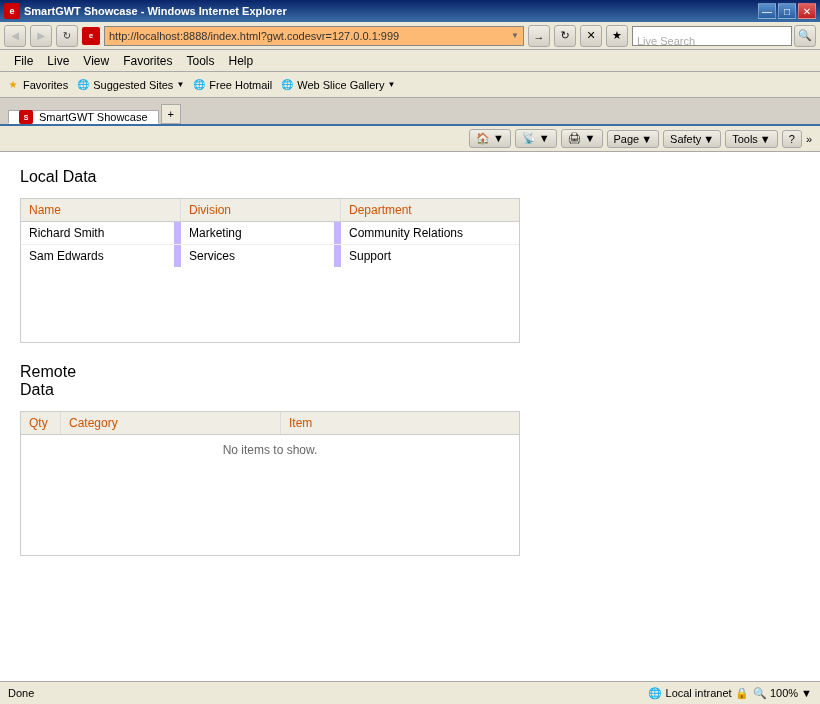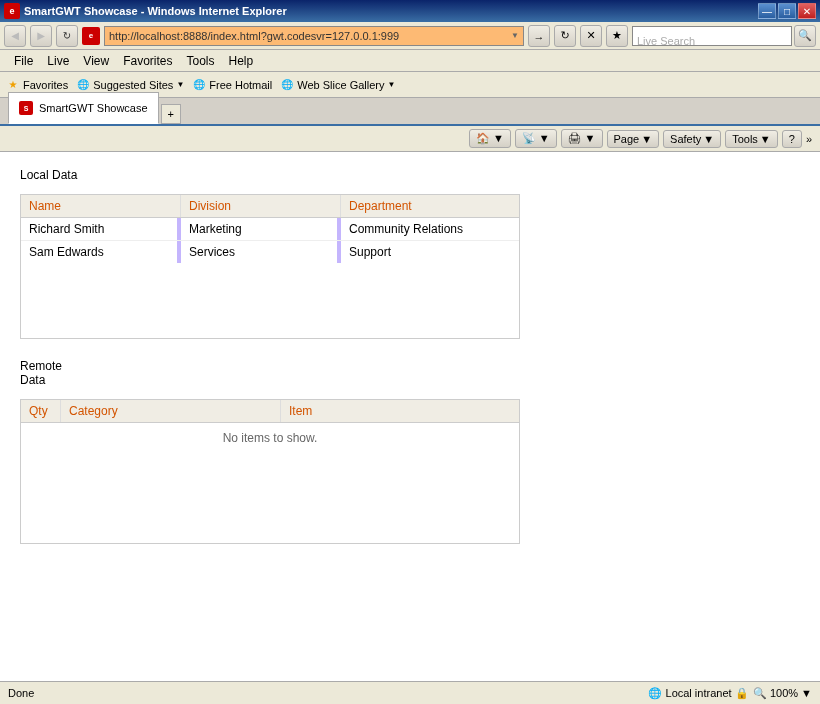--- a/index.html
+++ b/index.html
@@ -97,21 +97,21 @@
     .tab {
       background: linear-gradient(to bottom, #ECE9D8, #D4D0C8);
       border: 1px solid #aaa;
       border-bottom: none;
       padding: 3px 10px;
       font-size: 11px;
       display: flex;
       align-items: center;
       gap: 6px;
       cursor: pointer;
-      height: 32px;
+      height: 14px;
     }
     .tab.active {
       background: white;
       border-bottom: 1px solid white;
       z-index: 1;
     }
     .tab-icon { width: 14px; height: 14px; background: #c00; border-radius: 2px; display: flex; align-items: center; justify-content: center; color: white; font-size: 7px; font-weight: bold; }
     .tab-new { width: 20px; height: 20px; background: #ECE9D8; border: 1px solid #aaa; display: flex; align-items: center; justify-content: center; font-size: 11px; cursor: pointer; margin-left: 2px; }
 
     
@@ -132,21 +132,21 @@
 
     
     .content-area {
       background: white;
       padding: 16px 20px;
       overflow-y: auto;
       height: calc(704px - 22px - 28px - 22px - 26px - 28px - 26px - 22px);
     }
 
     .section-title {
-      font-size: 12px;
+      font-size: 16px;
       font-weight: normal;
       color: #000;
       margin-bottom: 12px;
     }
 
     
     .data-grid {
       border: 1px solid #ccc;
       width: 500px;
       margin-bottom: 20px;
@@ -166,21 +166,21 @@
     .grid-col-header:last-child { border-right: none; }
     .grid-row {
       display: flex;
       border-bottom: 1px solid #eee;
     }
     .grid-row:last-child { border-bottom: none; }
     .grid-cell {
       padding: 4px 8px;
       font-size: 12px;
       color: #000;
-      border-right: 4px solid #c4b5fd;
+      border-right: 7px solid #c4b5fd;
     }
     .grid-cell:last-child { border-right: none; }
     .grid-body {
       min-height: 120px;
     }
     .no-items {
       padding: 8px;
       color: #666;
       font-size: 12px;
       text-align: center;

